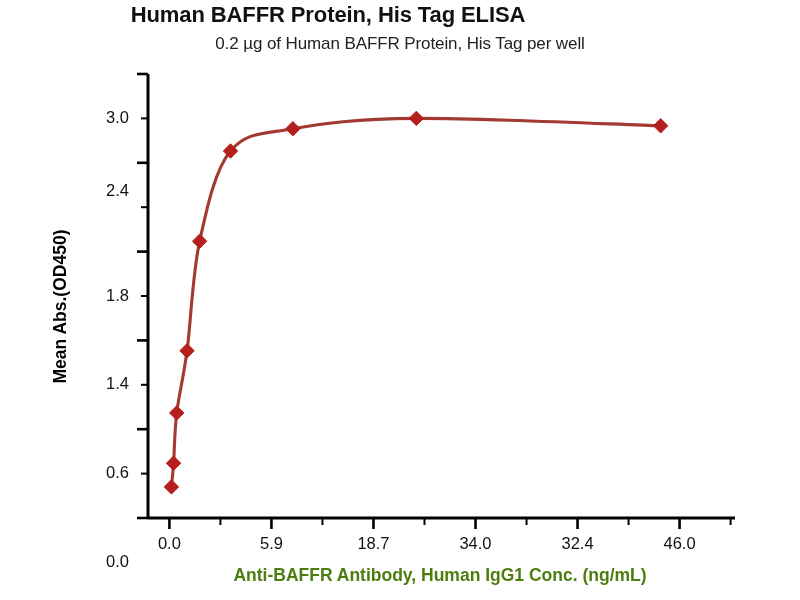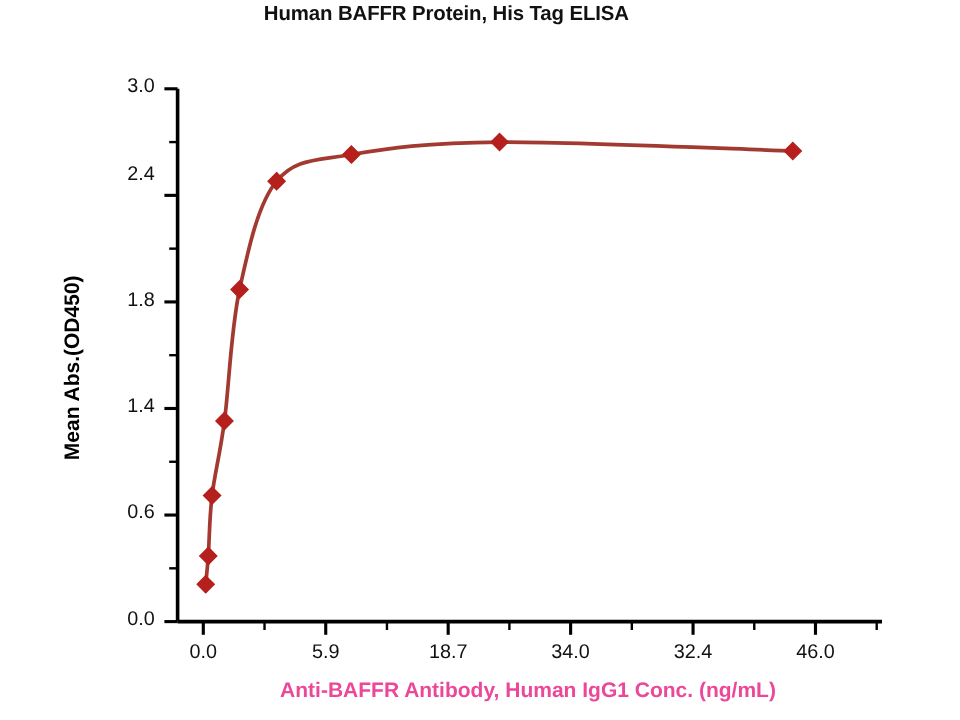--- a/index.html
+++ b/index.html
@@ -17,25 +17,24 @@
     position: relative;
     width: 800px;
     height: 600px;
   }
   .chart-title {
     position: absolute;
     left: 0;
     top: 2px;
     width: 656px;
     text-align: center;
-    font-size: 17px;
+    font-size: 22px;
     font-weight: bold;
     color: #111111;
     letter-spacing: -0.1px;
-    padding-left: 44px;
   }
   .chart-subtitle {
     position: absolute;
     left: 0;
     top: 34px;
     width: 800px;
     text-align: center;
     font-size: 17px;
     font-weight: normal;
     color: #222222;
@@ -55,49 +54,51 @@
     white-space: nowrap;
   }
   .x-axis-title {
     position: absolute;
     left: 100px;
     top: 565px;
     width: 680px;
     text-align: center;
     font-size: 17.5px;
     font-weight: bold;
-    color: #ec4899;
+    color: #4d7c0f;
     white-space: nowrap;
   }
   .ytick-label {
     position: absolute;
     width: 44px;
     text-align: right;
     font-size: 16.5px;
     color: #111111;
+    margin-top: 45px;
   }
   .xtick-label {
     position: absolute;
     width: 60px;
     text-align: center;
     font-size: 16.5px;
     color: #111111;
   }
   svg.plot {
     position: absolute;
     left: 0;
     top: 0;
   }
 </style>
 </head>
 <body>
 
 <div id="figure">
 
   <div class="chart-title">Human BAFFR Protein, His Tag ELISA</div>
+  <div class="chart-subtitle">0.2 µg of Human BAFFR Protein, His Tag per well</div>
 
   <div class="y-axis-title">Mean Abs.(OD450)</div>
   <div class="x-axis-title">Anti-BAFFR Antibody, Human IgG1 Conc. (ng/mL)</div>
 
   <svg class="plot" width="800" height="600">
     <g id="axes-group">
         <line x1="148" y1="74" x2="148" y2="518" stroke="#000" stroke-width="3"></line>
         <line x1="148" y1="518" x2="735" y2="518" stroke="#000" stroke-width="3"></line>
       </g>
     <g id="ticks-group">

